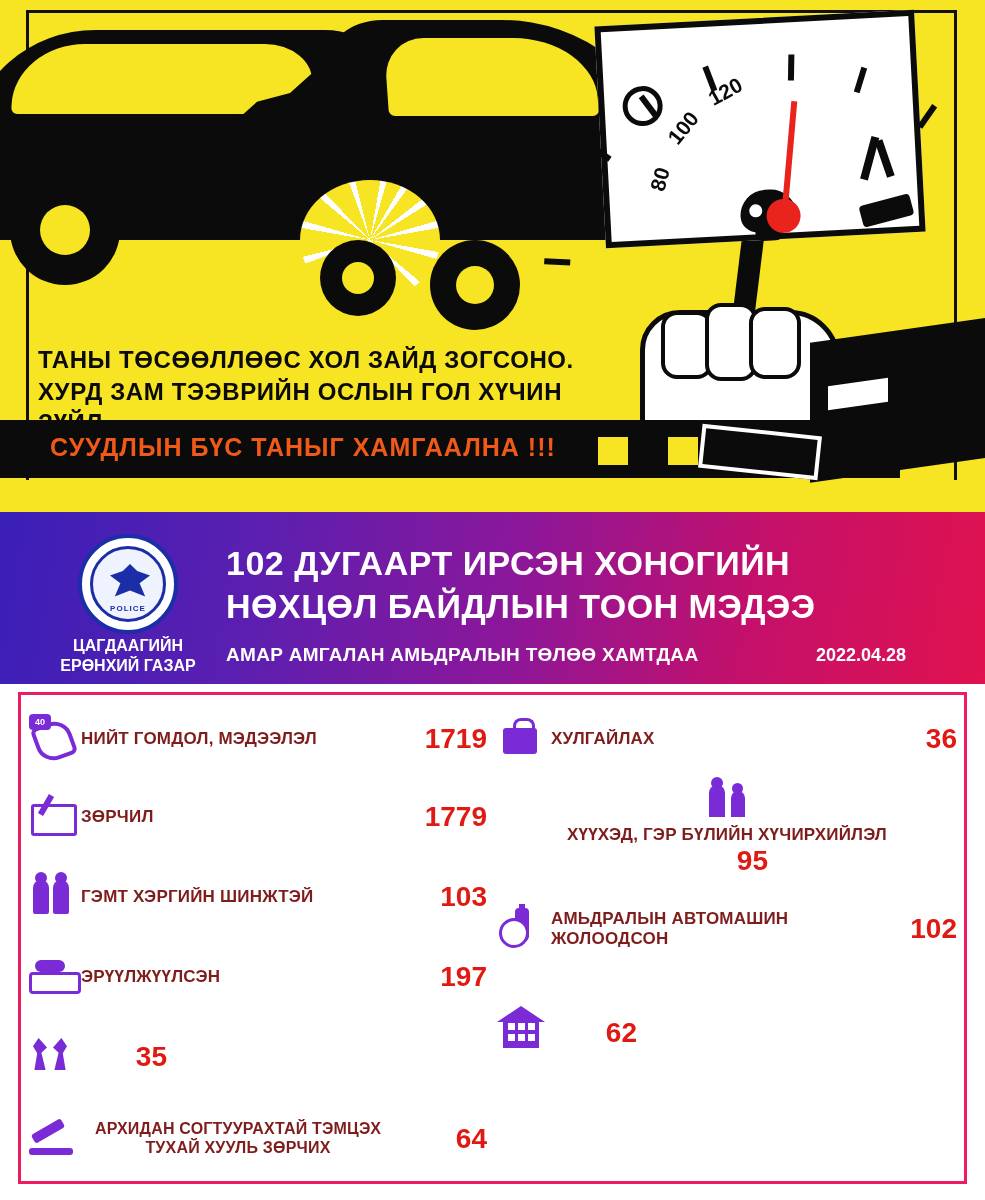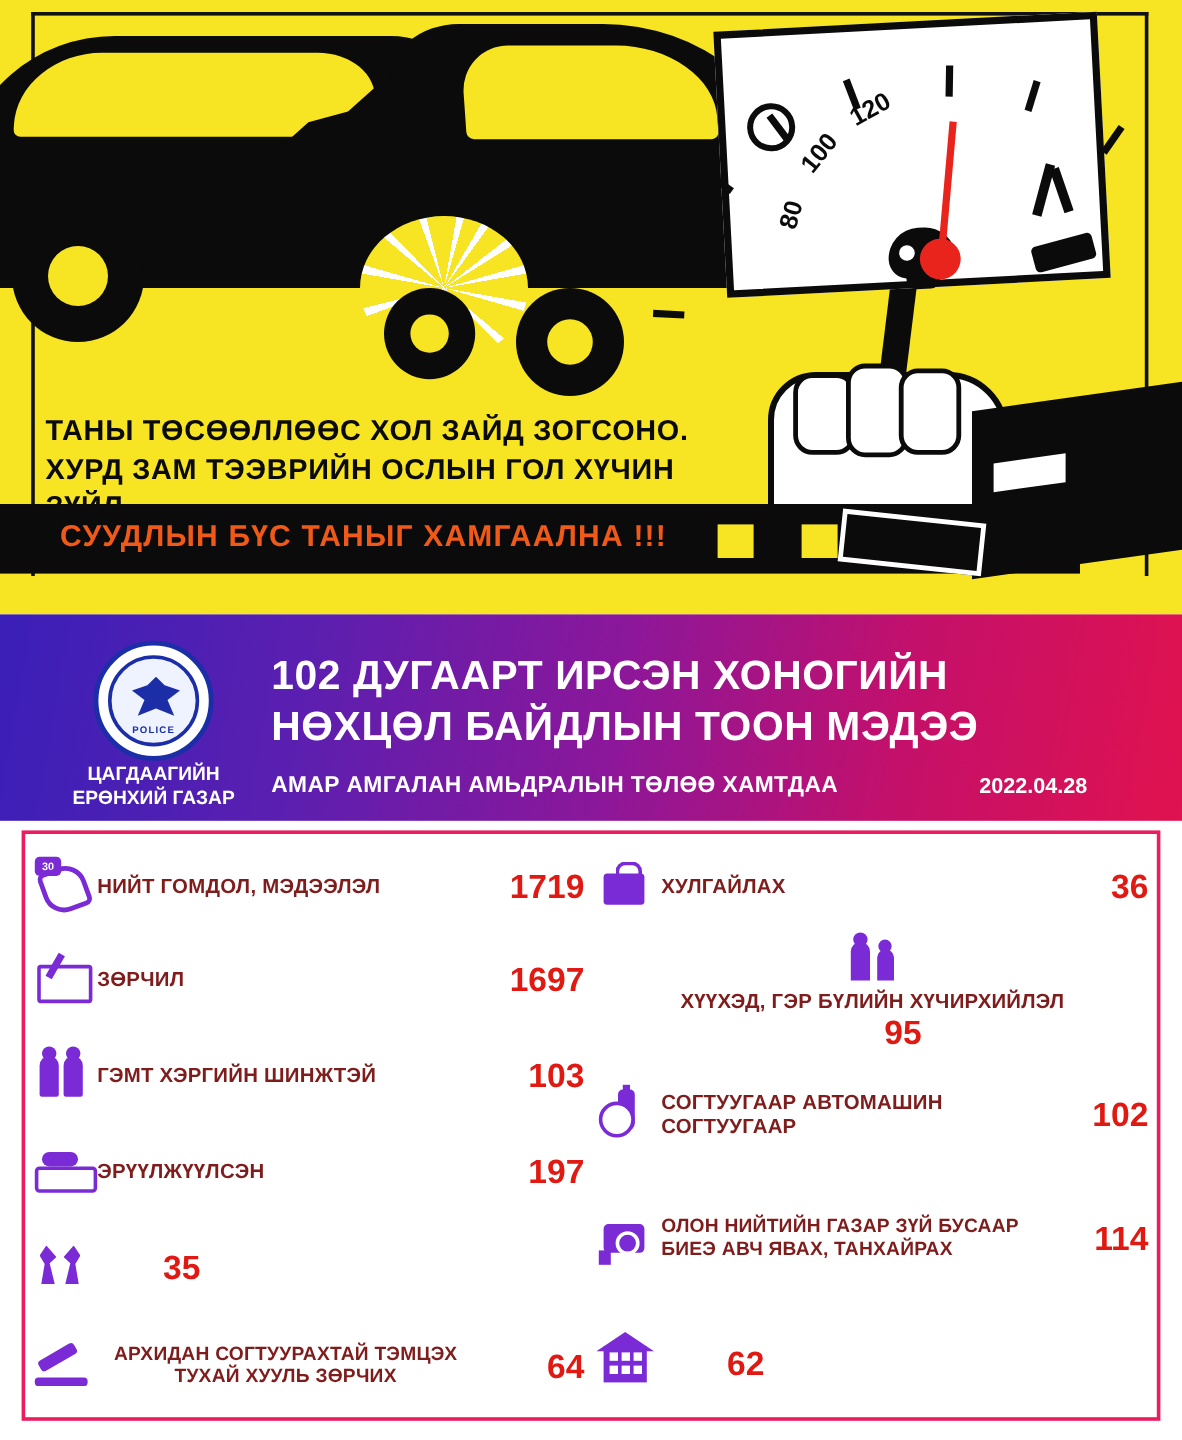--- a/index.html
+++ b/index.html
@@ -325,34 +325,34 @@
   </div>
   <div class="band-sub">АМАР АМГАЛАН АМЬДРАЛЫН ТӨЛӨӨ ХАМТДАА</div>
   <div class="band-date">2022.04.28</div>
 
   <div class="stats">
 
     <div class="col colL">
 
       <div class="row" style="height:76px;">
         <div class="ico">
-          <div class="g badge24">30</div>
+          <div class="g badge24">40</div>
             <div class="g phone"></div>
         </div>
         <div class="lbl">НИЙТ ГОМДОЛ, МЭДЭЭЛЭЛ</div>
         <div class="val">1719</div>
       </div>
 
       <div class="row" style="height:80px;">
         <div class="ico">
           <div class="g book"></div>
             <div class="g pen"></div>
         </div>
         <div class="lbl">ЗӨРЧИЛ</div>
-        <div class="val">1697</div>
+        <div class="val">1779</div>
       </div>
 
       <div class="row" style="height:80px;">
         <div class="ico">
           <div class="g head1"></div>
             <div class="g head2"></div>
           <div class="g people1"></div>
             <div class="g people2"></div>
         </div>
         <div class="lbl">ГЭМТ ХЭРГИЙН ШИНЖТЭЙ</div>
@@ -407,33 +407,24 @@
         <div class="lbl">ХҮҮХЭД, ГЭР БҮЛИЙН ХҮЧИРХИЙЛЭЛ</div>
         <div class="val">95</div>
       </div>
 
       <div class="row" style="height:104px;">
         <div class="ico">
           <div class="g bottle-neck"></div>
             <div class="g bottle"></div>
             <div class="g glass"></div>
         </div>
-        <div class="lbl">СОГТУУГААР АВТОМАШИН СОГТУУГААР</div>
+        <div class="lbl">АМЬДРАЛЫН АВТОМАШИН ЖОЛООДСОН</div>
         <div class="val">102</div>
       </div>
 
-      <div class="row" style="height:104px;">
-        <div class="ico">
-          <div class="g cam"></div>
-            <div class="g cam-lens"></div>
-            <div class="g cam-mount"></div>
-        </div>
-        <div class="lbl" style="font-size:16px;">ОЛОН НИЙТИЙН ГАЗАР ЗҮЙ БУСААР БИЕЭ АВЧ ЯВАХ, ТАНХАЙРАХ</div>
-        <div class="val">114</div>
-      </div>
 
       <div class="row" style="height:104px;">
         <div class="ico">
           <div class="g roof"></div>
             <div class="g house">
             <span class="win" style="left:5px;top:5px;"></span>
             <span class="win" style="left:15px;top:5px;"></span>
             <span class="win" style="left:25px;top:5px;"></span>
             <span class="win" style="left:5px;top:16px;"></span>
             <span class="win" style="left:15px;top:16px;"></span>

